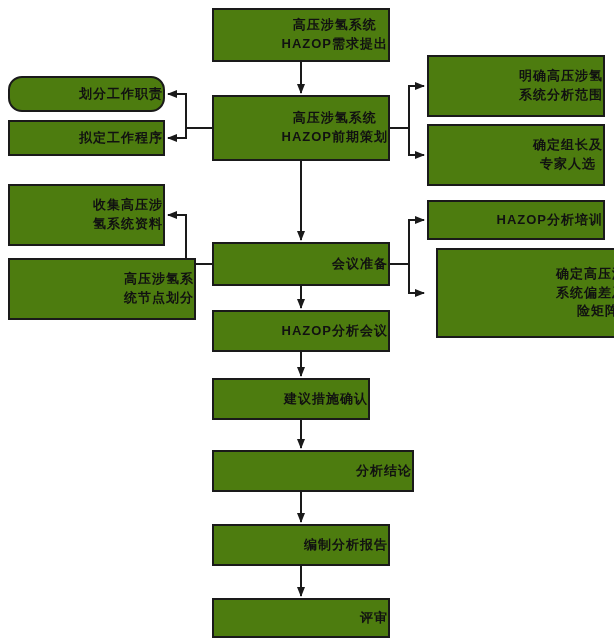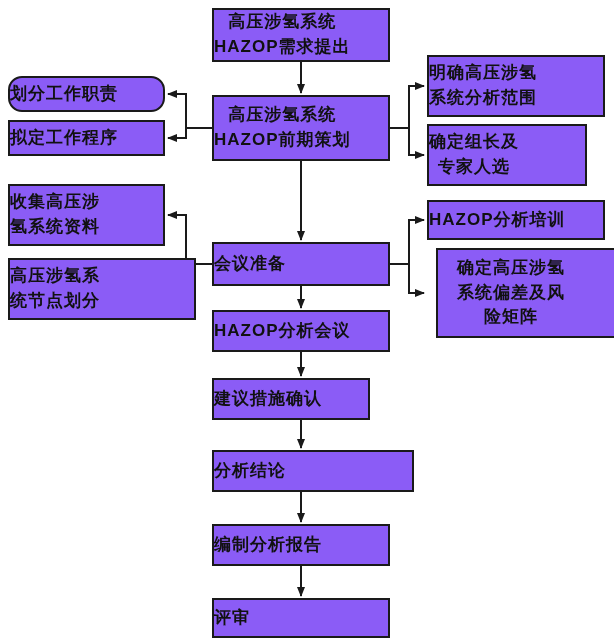--- a/index.html
+++ b/index.html
@@ -20,27 +20,27 @@
     left: 0;
     top: 0;
     width: 614px;
     height: 644px;
     z-index: 0;
   }
   .box {
     position: absolute;
     box-sizing: border-box;
     border: 2px solid #1a1a1a;
-    background: #8b5cf6;
+    background: #4d7c0f;
     color: #111111;
     display: flex;
     align-items: center;
-    justify-content: flex-start;
+    justify-content: flex-end;
     text-align: center;
-    font-size: 17px;
+    font-size: 13px;
     font-weight: bold;
     line-height: 1.45;
     letter-spacing: 1px;
     white-space: pre-line;
     z-index: 1;
   }
   
   .b-need       { left: 212px; top: 8px;   width: 178px; height: 54px; }
   .b-plan       { left: 212px; top: 95px;  width: 178px; height: 66px; }
   .b-prep       { left: 212px; top: 242px; width: 178px; height: 44px; }
@@ -49,21 +49,21 @@
   .b-conclusion { left: 212px; top: 450px; width: 202px; height: 42px; }
   .b-report     { left: 212px; top: 524px; width: 178px; height: 42px; }
   .b-review     { left: 212px; top: 598px; width: 178px; height: 40px; }
   
   .b-duties     { left: 8px;   top: 76px;  width: 157px; height: 36px; border-radius: 14px; }
   .b-procedures { left: 8px;   top: 120px; width: 157px; height: 36px; }
   .b-collect    { left: 8px;   top: 184px; width: 157px; height: 62px; }
   .b-nodes      { left: 8px;   top: 258px; width: 188px; height: 62px; }
   
   .b-scope      { left: 427px; top: 55px;  width: 178px; height: 62px; }
-  .b-leader     { left: 427px; top: 124px; width: 160px; height: 62px; }
+  .b-leader     { left: 427px; top: 124px; width: 178px; height: 62px; }
   .b-training   { left: 427px; top: 200px; width: 178px; height: 40px; }
   .b-matrix     { left: 436px; top: 248px; width: 206px; height: 90px; padding-left: 19px; }
 </style>
 </head>
 <body>
 
 <div class="canvas">
 
   <svg class="arrows-layer" width="614" height="644" viewBox="0 0 614 644" xmlns="http://www.w3.org/2000/svg">
     <defs>

